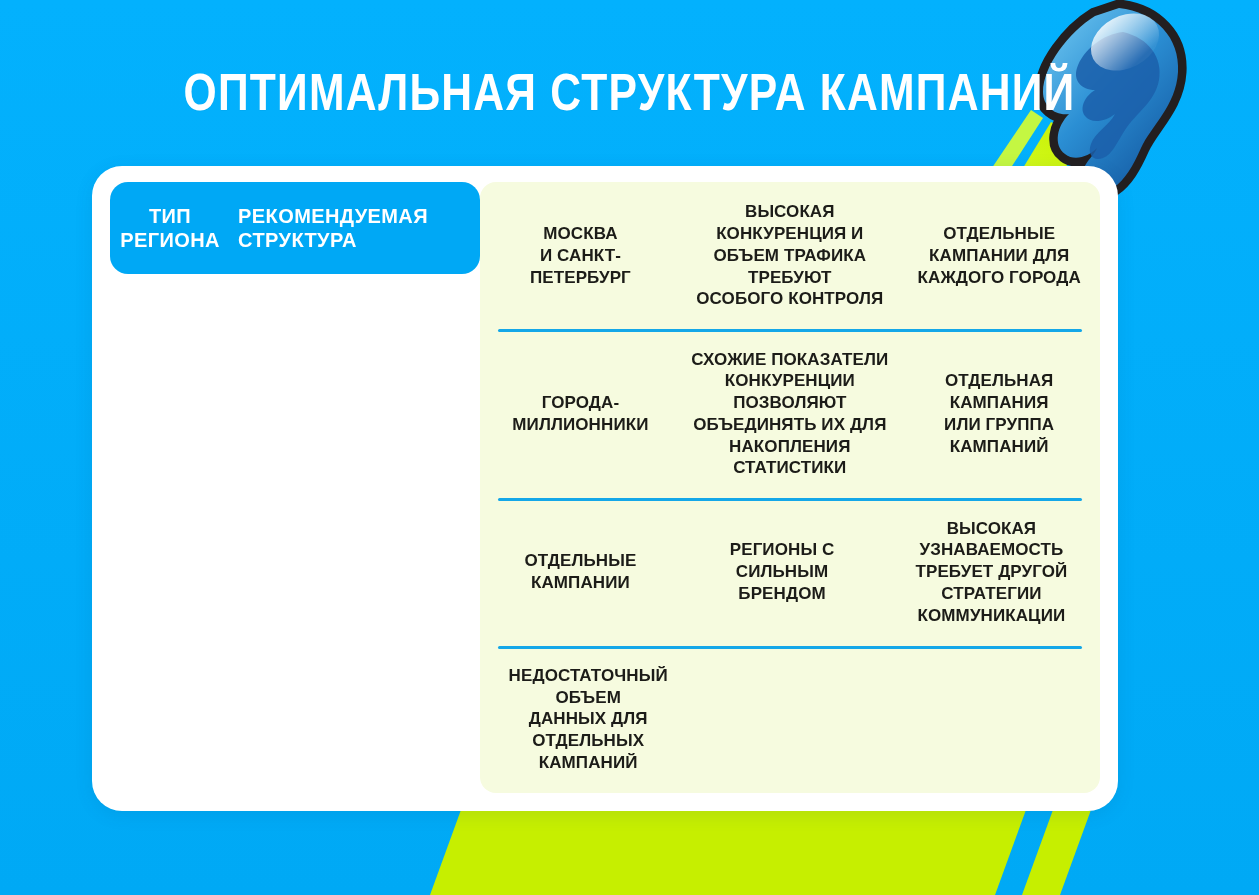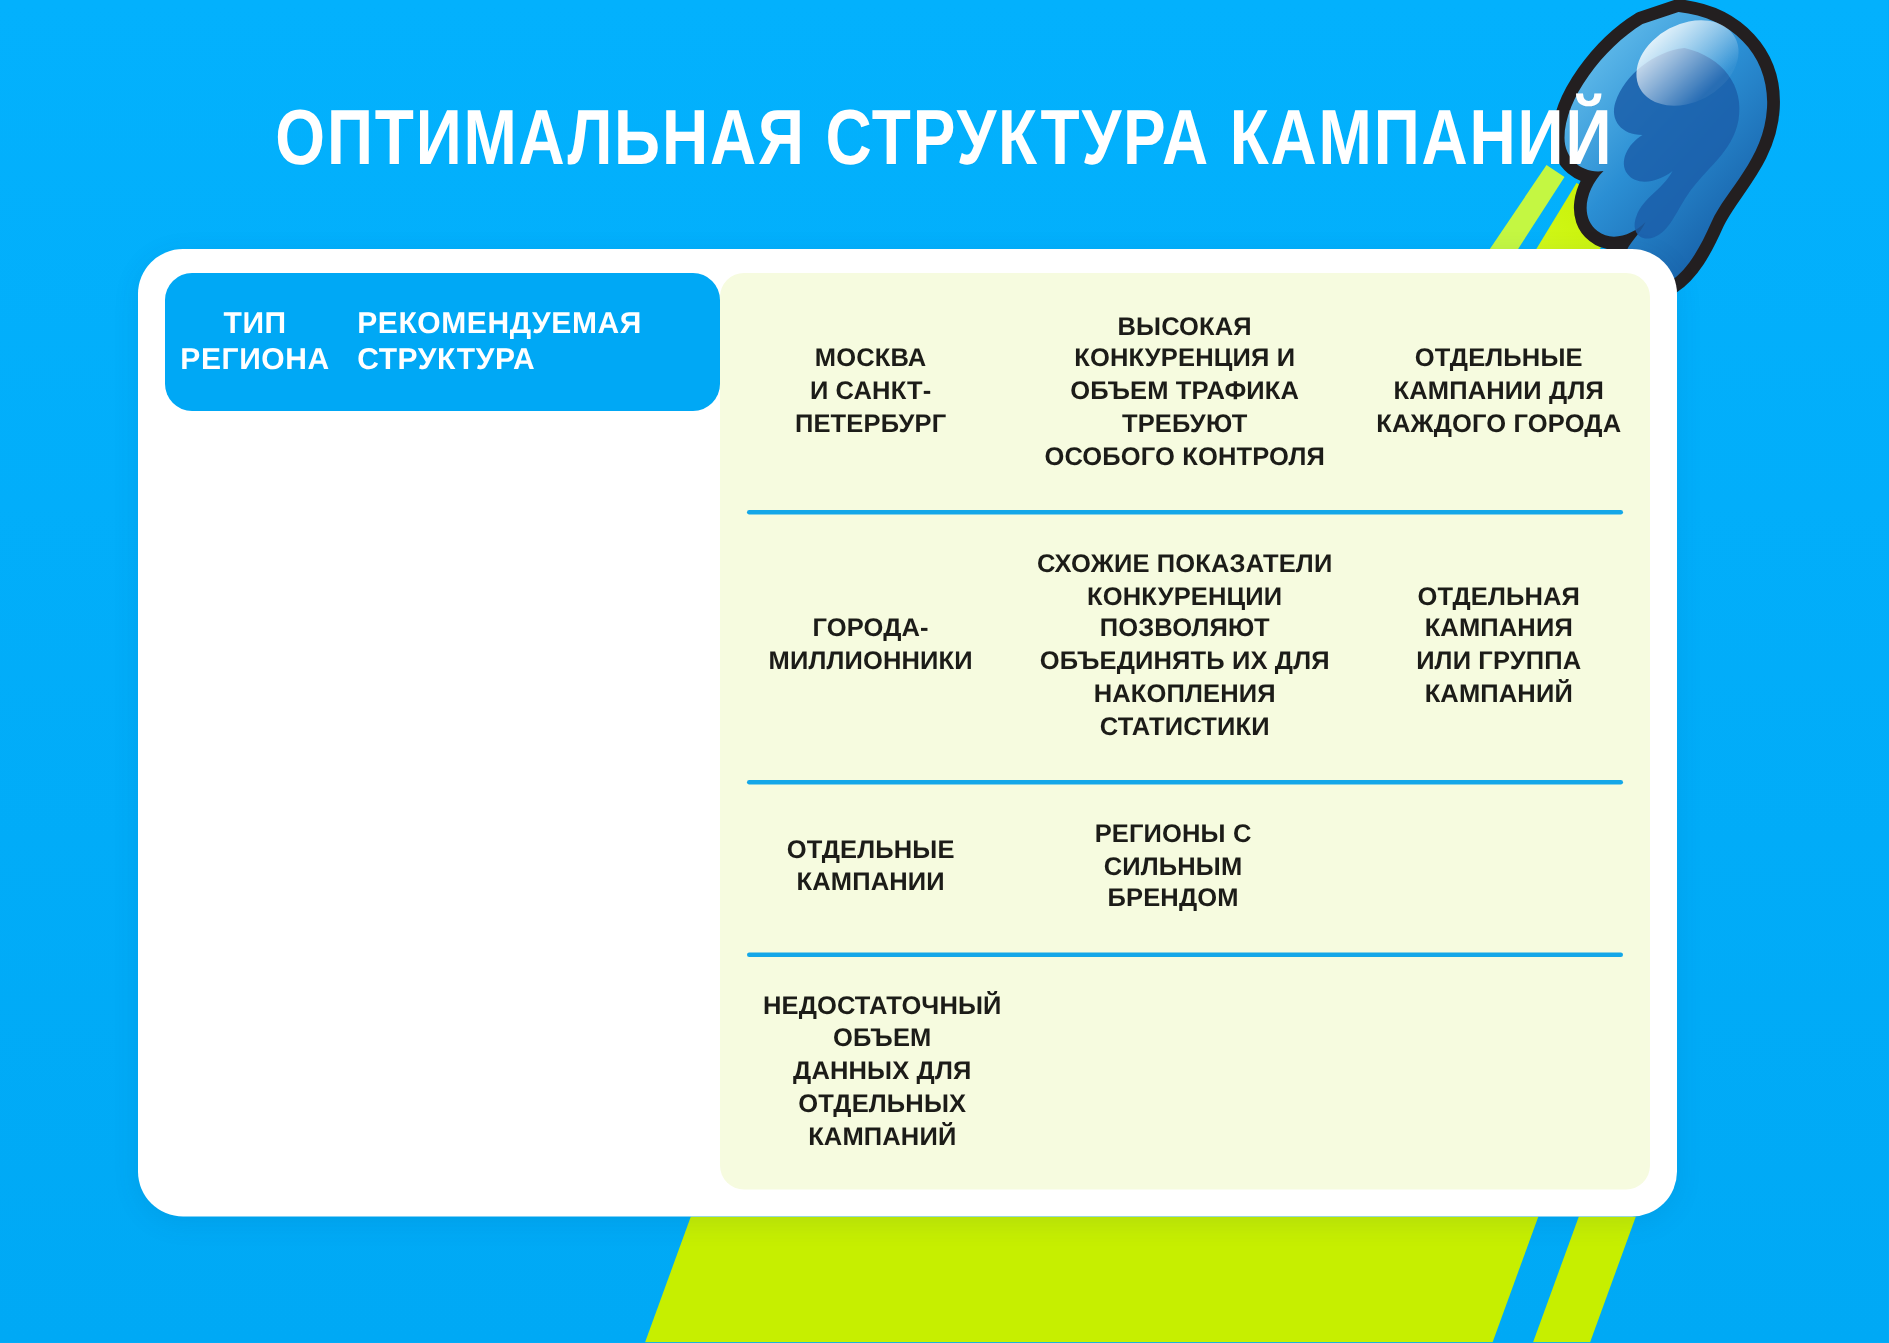--- a/index.html
+++ b/index.html
@@ -286,20 +286,23 @@
 ОБЪЕДИНЯТЬ ИХ ДЛЯ
 НАКОПЛЕНИЯ СТАТИСТИКИ</div>
         <div class="td c1">ОТДЕЛЬНАЯ КАМПАНИЯ
 ИЛИ ГРУППА КАМПАНИЙ</div>
       </div>
 
       <div class="row">
         <div class="td c1">ОТДЕЛЬНЫЕ КАМПАНИИ</div>
         <div class="td c0">РЕГИОНЫ С СИЛЬНЫМ
 БРЕНДОМ</div>
+        <div class="td c2">ВЫСОКАЯ УЗНАВАЕМОСТЬ
+ТРЕБУЕТ ДРУГОЙ СТРАТЕГИИ
+КОММУНИКАЦИИ</div>
       </div>
 
       <div class="row">
         <div class="td c2">НЕДОСТАТОЧНЫЙ ОБЪЕМ
 ДАННЫХ ДЛЯ ОТДЕЛЬНЫХ
 КАМПАНИЙ</div>
       </div>
 
     </div>
   </div>

